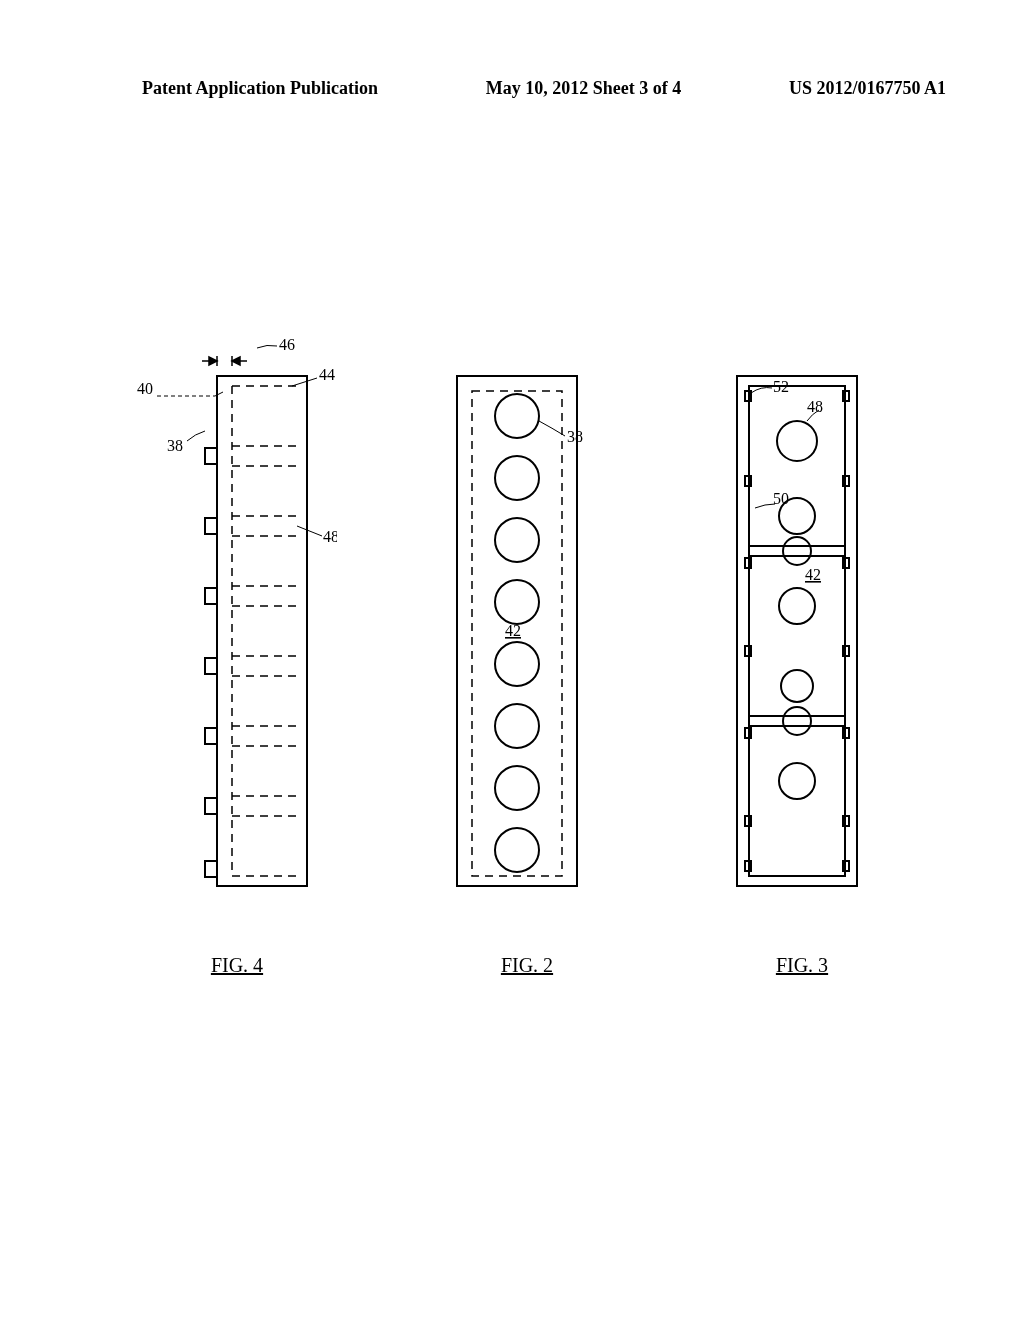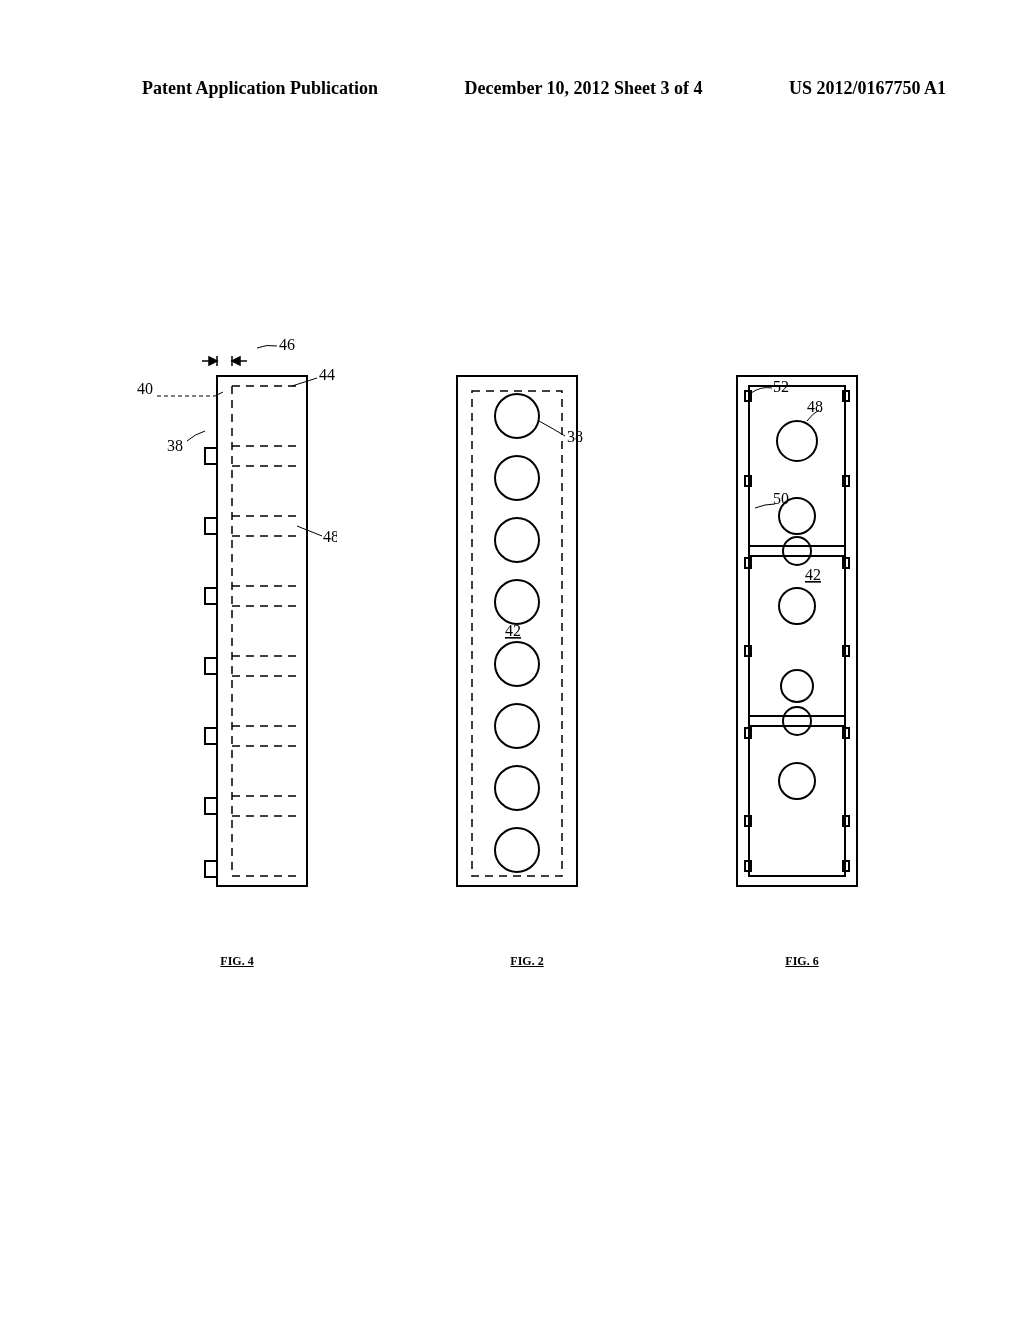--- a/index.html
+++ b/index.html
@@ -33,34 +33,34 @@
     gap: 100px;
   }
   .figure-block {
     display: flex;
     flex-direction: column;
     align-items: center;
     margin-top: 36px;
   }
   .fig-caption {
     margin-top: 58px;
-    font-size: 12px;
-    font-weight: bold;
+    font-size: 20px;
+    font-weight: normal;
     text-decoration: underline;
   }
   svg {
     display: block;
   }
 </style>
 </head>
 <body>
 
 <div class="page-header">
   <span>Patent Application Publication</span>
-  <span>December 10, 2012  Sheet 3 of 4</span>
+  <span>May 10, 2012  Sheet 3 of 4</span>
   <span>US 2012/0167750 A1</span>
 </div>
 
 <div class="figures-row">
 
   <div class="figure-block">
     <svg width="200" height="560" viewBox="0 0 200 560">
 
       <rect x="80" y="40" width="90" height="510" fill="none" stroke="#000" stroke-width="2"></rect>
 
@@ -192,16 +192,16 @@
       <text x="56" y="56" font-size="16">52</text>
 
       <path d="M 90 85 Q 95 78 102 74" fill="none" stroke="#000" stroke-width="1"></path>
       <text x="90" y="76" font-size="16">48</text>
 
       <path d="M 38 172 Q 48 168 58 168" fill="none" stroke="#000" stroke-width="1"></path>
       <text x="56" y="168" font-size="16">50</text>
 
       <text x="88" y="244" font-size="16" text-decoration="underline">42</text>
     </svg>
-    <div class="fig-caption">FIG. 6</div>
+    <div class="fig-caption">FIG. 3</div>
   </div>
 
 </div>
 
 </body></html>

